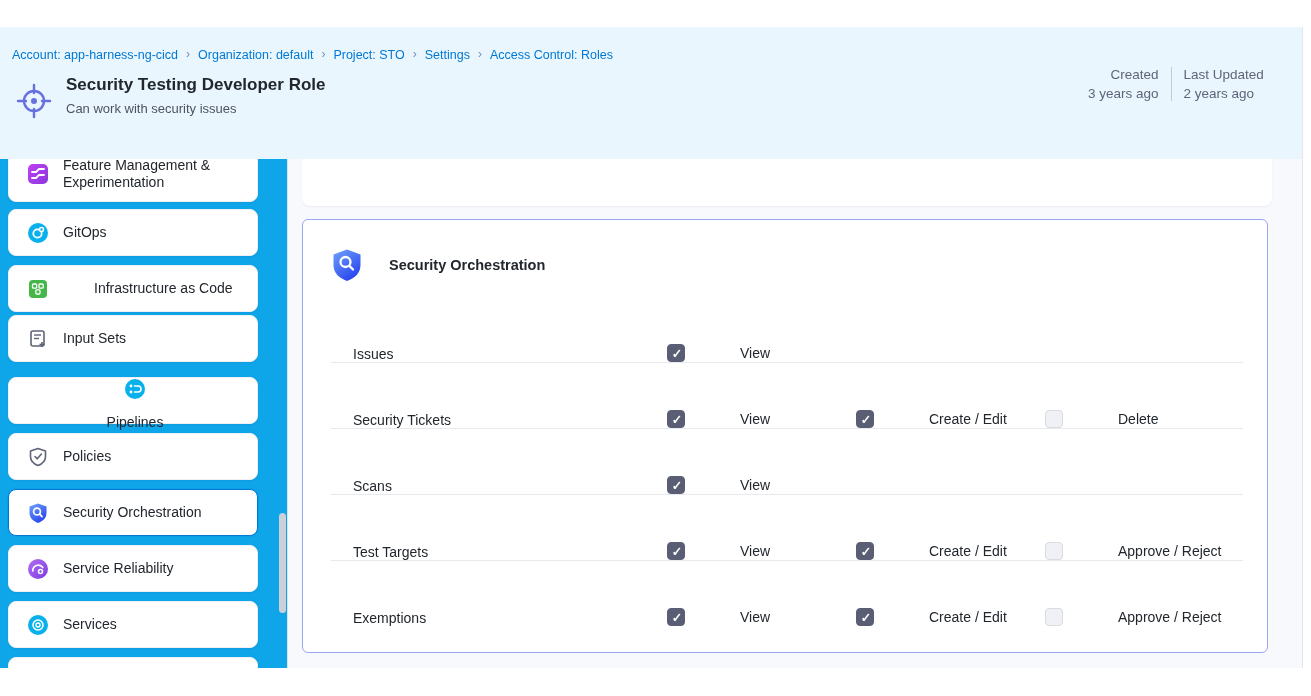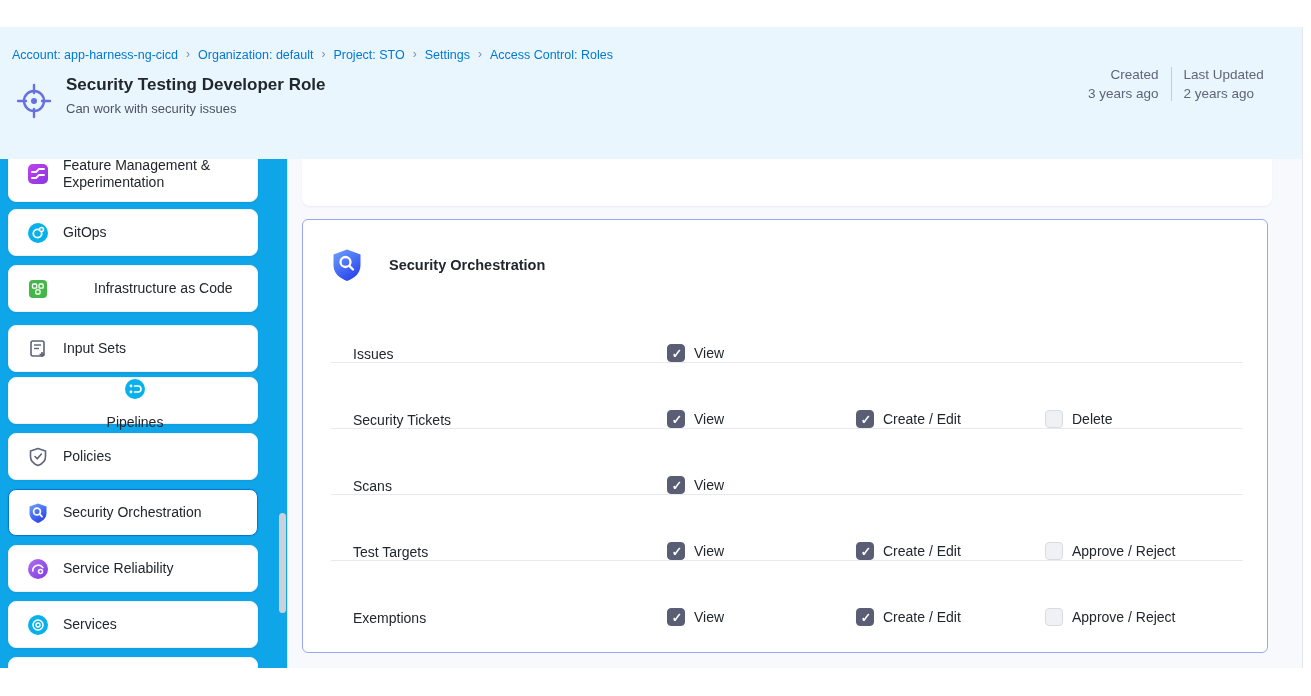--- a/index.html
+++ b/index.html
@@ -49,21 +49,21 @@
   .panel-title { font-size:14.5px; font-weight:700; color:#22272d; }
   .prow { display:flex; align-items:flex-end; height:66px; margin:0 24px 0 28px; padding-left:22px; }
   .prow + .prow { border-top:1px solid #e7e9ef; }
   .rlabel { width:314px; font-size:14px; color:#22272d; }
   .pcell { width:189px; display:flex; align-items:center; gap:9px; }
   .cbox { width:18px; height:18px; border-radius:4px; background:#f0f1f5; border:1px solid #d8dbe2;
           position:relative; cursor:pointer; flex:0 0 18px; }
   .cbox.checked { background:#595e74; border-color:#595e74; }
   .cbox.checked::after { content:"✓"; position:absolute; left:0; top:0; width:18px; height:18px;
           color:#fff; font-size:12.5px; font-weight:700; line-height:18px; text-align:center; }
-  .plabel { font-size:14px; color:#22272d; }
+  .plabel { font-size:14px; color:#22272d;margin-left:46px; }
 </style>
 </head>
 <body>
 
 <div class="page">
 
   <div class="header">
     <div class="breadcrumb">
       <span class="crumb">Account: app-harness-ng-cicd</span>
       <span class="crumb-sep">›</span>
@@ -130,21 +130,21 @@
     <div class="scard" style="top:106px;gap:45px;">
       <svg class="sicon" viewBox="0 0 22 22">
         <rect x="2" y="2" width="18" height="18" rx="4" fill="#45b649"></rect>
         <rect x="5.5" y="6" width="4.2" height="4.2" rx="1" fill="none" stroke="#fff" stroke-width="1.3"></rect>
         <rect x="12" y="6" width="4.2" height="4.2" rx="1" fill="none" stroke="#fff" stroke-width="1.3"></rect>
         <rect x="8.8" y="11.8" width="4.2" height="4.2" rx="1" fill="none" stroke="#fff" stroke-width="1.3"></rect>
       </svg>
       <span class="slabel">Infrastructure as Code</span>
     </div>
 
-    <div class="scard" style="top:166px;">
+    <div class="scard" style="top:156px;">
       <svg class="sicon" viewBox="0 0 22 22">
         <rect x="4" y="3" width="13" height="15" rx="2" fill="none" stroke="#5d6478" stroke-width="1.6"></rect>
         <line x1="7" y1="7" x2="14" y2="7" stroke="#5d6478" stroke-width="1.4"></line>
         <line x1="7" y1="10.5" x2="12" y2="10.5" stroke="#5d6478" stroke-width="1.4"></line>
         <line x1="15" y1="14" x2="15" y2="19" stroke="#5d6478" stroke-width="1.6"></line>
         <line x1="12.5" y1="16.5" x2="17.5" y2="16.5" stroke="#5d6478" stroke-width="1.6"></line>
       </svg>
       <span class="slabel">Input Sets</span>
     </div>
 

